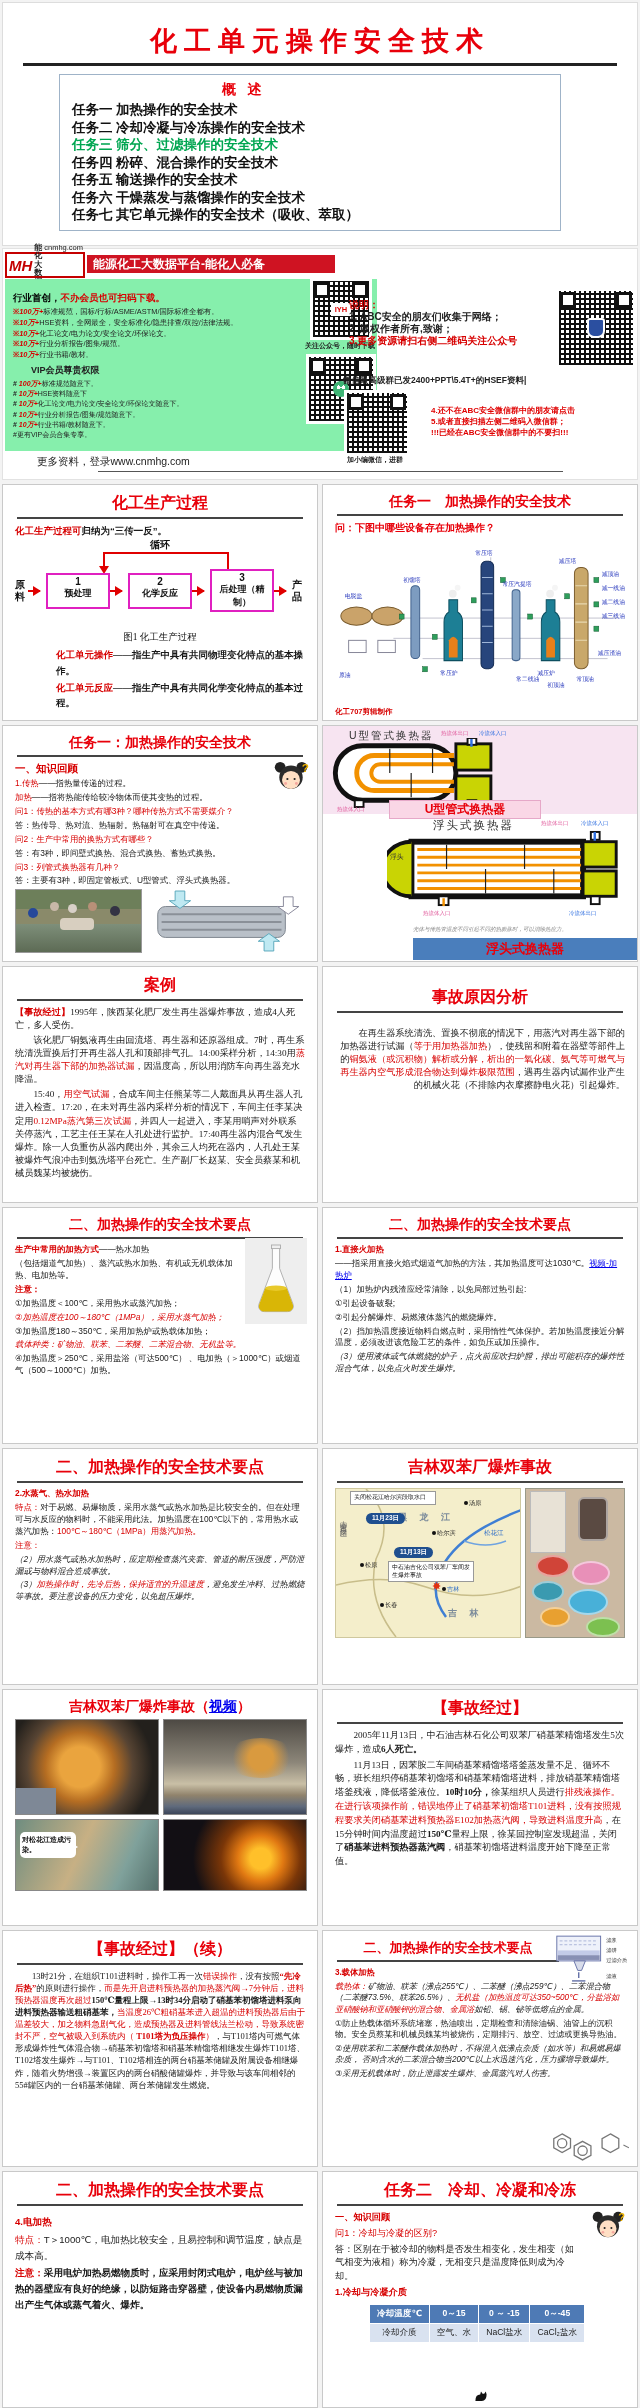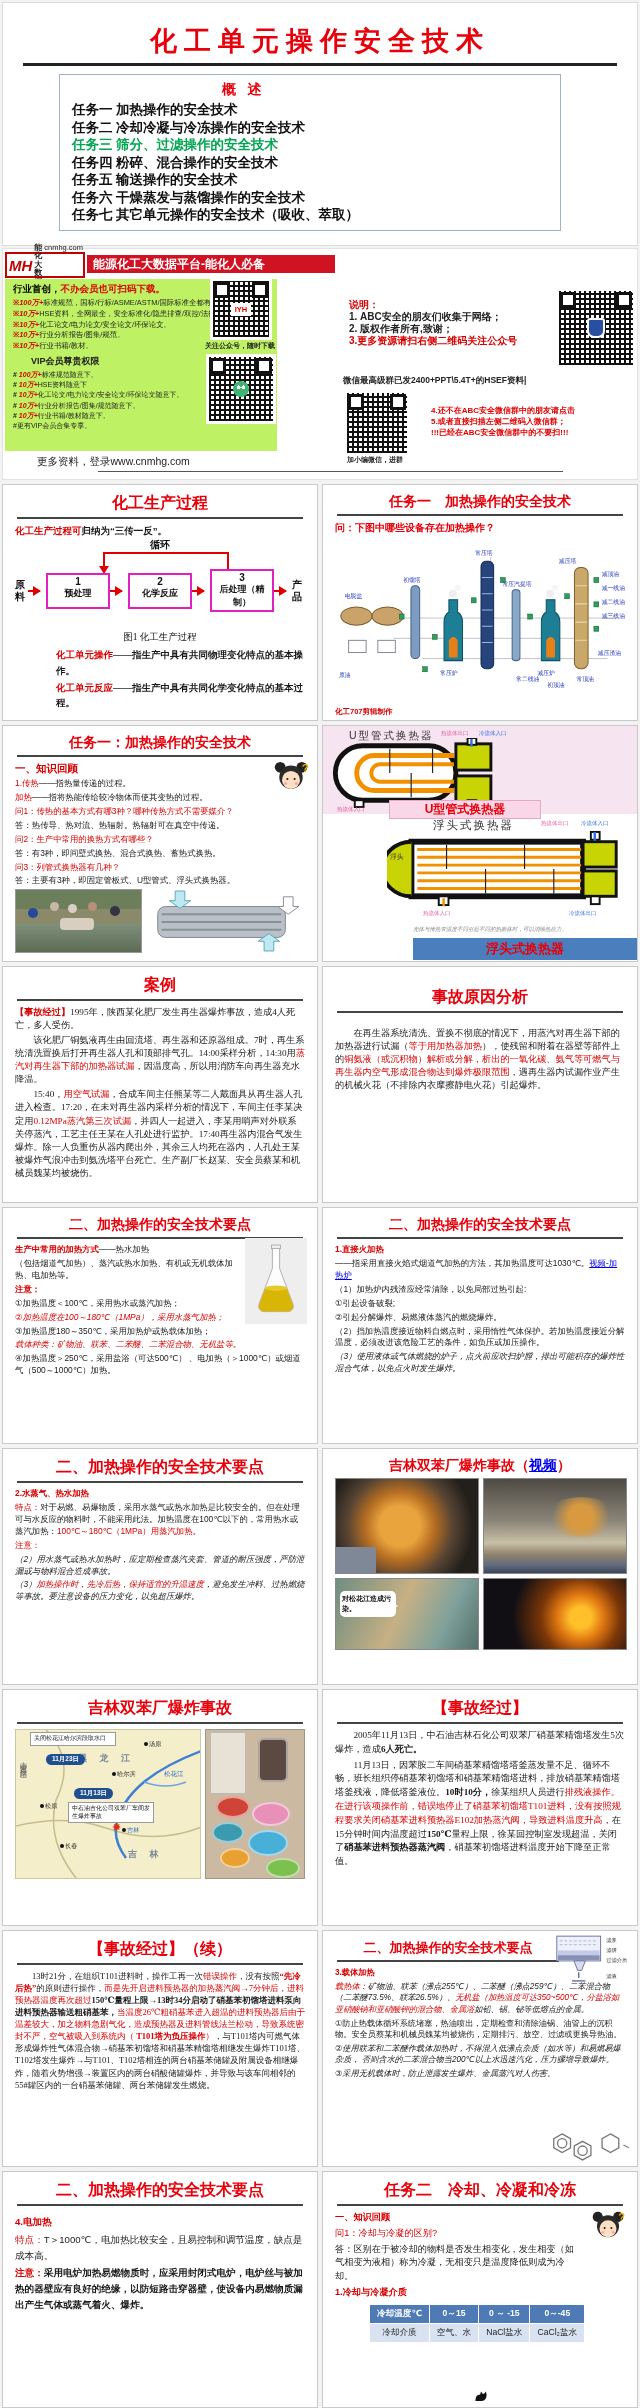--- a/index.html
+++ b/index.html
@@ -17,21 +17,21 @@
   .toc-head{color:#e8000a;font-weight:bold;font-size:14px;margin:2px 0 2px 150px;letter-spacing:4px;}
   .tbox .ln{margin:0;font-size:13.5px;font-weight:bold;line-height:17.5px;color:#111;}
 
   
   .banner{margin:2px;height:230px;background:#fff;position:relative;border:1px solid #e2e2e2;font-family:"Liberation Sans",sans-serif;}
   .blogo{position:absolute;left:2px;top:3px;width:80px;height:26px;border:2px solid #c40000;background:#fff;display:flex;align-items:center;gap:2px;box-sizing:border-box;}
   .blogo-mark{color:#c40000;font-weight:bold;font-size:15px;font-style:italic;padding-left:2px;}
   .blogo-txts{display:flex;flex-direction:row;font-size:7.5px;line-height:8.5px;color:#222;}
   .blogo-txts b{font-size:8px;}
   .bbar{position:absolute;left:84px;top:6px;width:248px;height:18px;background:#cf1322;color:#fff;font-weight:bold;font-size:12px;line-height:18px;padding-left:6px;box-sizing:border-box;white-space:nowrap;overflow:hidden;}
-  .bleft{position:absolute;left:2px;top:30px;width:272px;height:172px;background:#bef264;box-sizing:border-box;padding:3px 8px;}
+  .bleft{position:absolute;left:2px;top:30px;width:372px;height:172px;background:#86efac;box-sizing:border-box;padding:12px 8px;}
   .bhead{margin:1px 0 2px;font-size:9.5px;}
   .bitems .ln{margin:0 0 1px;font-size:7.4px;line-height:9.8px;color:#222;width:250px;}
   .bvip{margin:4px 0 2px 18px;font-weight:bold;font-size:9px;color:#222;}
   .bitems.small .ln{font-size:7px;line-height:9.2px;}
   .bfoot{position:absolute;left:34px;top:206px;font-size:10.5px;color:#222;margin:0;}
   .bfoot-line{position:absolute;left:95px;top:222px;width:465px;border-top:1.5px solid #555;}
   .bright{position:absolute;left:336px;top:28px;width:300px;height:176px;}
   .bnotes{position:absolute;left:10px;top:22px;font-size:10px;font-weight:bold;color:#222;line-height:12px;}
   .bnotes .nt{color:#d70000;}
   .bgroup{position:absolute;left:4px;top:98px;width:292px;font-size:8.5px;font-weight:bold;color:#222;}
@@ -415,21 +415,21 @@
       <div class="body">
           <p class="ln"><span class="redbold">【事故经过】</span><span>1995年，陕西某化肥厂发生再生器爆炸事故，造成4人死亡，多人受伤。</span></p>
           <p class="ln"><span>　　该化肥厂铜氨液再生由回流塔、再生器和还原器组成。7时，再生系统清洗置换后打开再生器人孔和顶部排气孔。14:00采样分析，14:30用</span><span class="red">蒸汽对再生器下部的加热器试漏</span><span>，因温度高，所以用消防车向再生器充水降温。</span></p>
           <p class="ln"><span>　　15:40，</span><span class="red">用空气试漏</span><span>，合成车间主任熊某等二人戴面具从再生器人孔进入检查。17:20，在未对再生器内采样分析的情况下，车间主任李某决定用</span><span class="red">0.12MPa蒸汽第三次试漏</span><span>，并四人一起进入，李某用哨声对外联系关停蒸汽，工艺主任王某在人孔处进行监护。17:40再生器内混合气发生爆炸。除一人负重伤从器内爬出外，其余三人均死在器内，人孔处王某被爆炸气浪冲击到氨洗塔平台死亡。生产副厂长赵某、安全员蔡某和机械员魏某均被烧伤。</span></p>
         </div>
     </article>
 
     <article class="slide serif">
       <h2 class="stitle big" style="margin-top:14px;">事故原因分析</h2>
       <div class="shr"></div>
-      <div class="body" style="margin-top:14px;">
+      <div class="body" style="margin-top:14px;text-align:right;">
           <p class="ln"><span>　　在再生器系统清洗、置换不彻底的情况下，用蒸汽对再生器下部的加热器进行试漏（</span><span class="red">等于用加热器加热</span><span>），使残留和附着在器壁等部件上的</span><span class="red">铜氨液（或沉积物）解析或分解，析出的一氧化碳、氨气等可燃气与再生器内空气形成混合物达到爆炸极限范围</span><span>，遇再生器内试漏作业产生的机械火花（不排除内衣摩擦静电火花）引起爆炸。</span></p>
         </div>
     </article>
 
     <article class="slide s7">
       <h2 class="stitle">二、加热操作的安全技术要点</h2>
       <div class="shr"></div>
       <div class="flaskbox">
         <svg width="54" height="78" viewBox="0 0 60 84">
           <path d="M26 4 h8 v24 l15 40 a6 6 0 0 1 -6 8 H17 a6 6 0 0 1 -6 -8 l15 -40 z" fill="#fdfdfd" stroke="#aaa"></path>
@@ -467,34 +467,20 @@
     <article class="slide">
       <h2 class="stitle big">二、加热操作的安全技术要点</h2>
       <div class="shr"></div>
       <div class="body">
           <p class="ln"><span class="redbold">2.水蒸气、热水加热</span></p>
           <p class="ln"><span class="red">特点：</span><span>对于易燃、易爆物质，采用水蒸气或热水加热是比较安全的。但在处理可与水反应的物料时，不能采用此法。加热温度在100℃以下的，常用热水或蒸汽加热：</span><span class="red">100℃～180℃（1MPa）用蒸汽加热。</span></p>
           <p class="ln"><span class="red">注意：</span></p>
           <p class="ln"><span class="ital">（2）用水蒸气或热水加热时，应定期检查蒸汽夹套、管道的耐压强度，严防泄漏或与物料混合造成事故。</span></p>
           <p class="ln"><span class="ital">（3）</span><span class="redital">加热操作时，先冷后热，保持适宜的升温速度</span><span class="ital">，避免发生冲料、过热燃烧等事故。要注意设备的压力变化，以免超压爆炸。</span></p>
         </div>
-    </article>
-
-    <article class="slide">
-      <h2 class="stitle">
-        <span>吉林双苯厂爆炸事故（</span><span class="link">视频</span><span>）</span>
-      </h2>
-      <div class="phgrid">
-        <div class="ph ph1"></div>
-        <div class="ph ph2"></div>
-        <div class="ph ph3">
-          <div class="bubble">对松花江造成污染。</div>
-        </div>
-        <div class="ph ph4"></div>
-      </div>
     </article>
 
     <article class="slide">
       <h2 class="stitle big">吉林双苯厂爆炸事故</h2>
       <div class="shr"></div>
       <div class="s11row">
         <div class="map">
           <svg width="188" height="148" viewBox="0 0 188 148" style="position:absolute;left:0;top:0;">
             <path d="M30 0 Q60 30 40 70 Q30 110 60 148" fill="none" stroke="#c8bd8a" stroke-width="1.5"></path>
             <path d="M0 96 Q50 84 90 98 Q140 116 188 96" fill="none" stroke="#c8bd8a" stroke-width="1.5"></path>
@@ -521,20 +507,34 @@
           <i style="left:10px;top:66px;width:30px;height:18px;background:#d04438;"></i>
           <i style="left:46px;top:72px;width:34px;height:20px;background:#e890b8;"></i>
           <i style="left:6px;top:92px;width:28px;height:17px;background:#3a9ab0;"></i>
           <i style="left:42px;top:100px;width:36px;height:22px;background:#48b0d8;"></i>
           <i style="left:14px;top:118px;width:26px;height:16px;background:#e8a030;"></i>
           <i style="left:60px;top:128px;width:30px;height:16px;background:#7cc050;"></i>
         </div>
       </div>
     </article>
 
+    <article class="slide">
+      <h2 class="stitle">
+        <span>吉林双苯厂爆炸事故（</span><span class="link">视频</span><span>）</span>
+      </h2>
+      <div class="phgrid">
+        <div class="ph ph1"></div>
+        <div class="ph ph2"></div>
+        <div class="ph ph3">
+          <div class="bubble">对松花江造成污染。</div>
+        </div>
+        <div class="ph ph4"></div>
+      </div>
+    </article>
+
     <article class="slide serif s12">
       <h2 class="stitle big">【事故经过】</h2>
       <div class="shr"></div>
       <div class="body">
           <p class="ln"><span>　　2005年11月13日，中石油吉林石化公司双苯厂硝基苯精馏塔发生5次爆炸，造成</span><span class="bold">6人死亡。</span></p>
           <p class="ln"><span>　　11月13日，因苯胺二车间硝基苯精馏塔塔釜蒸发量不足、循环不畅，班长组织停硝基苯初馏塔和硝基苯精馏塔进料，排放硝基苯精馏塔塔釜残液，降低塔釜液位。</span><span class="bold">10时10分，</span><span>徐某组织人员进行</span><span class="red">排残液操作。在进行该项操作前，错误地停止了硝基苯初馏塔T101进料，没有按照规程要求关闭硝基苯进料预热器E102加热蒸汽阀，导致进料温度升高</span><span>，在15分钟时间内温度超过</span><span class="bold">150℃</span><span>量程上限，徐某回控制室发现超温，关闭了</span><span class="bold">硝基苯进料预热器蒸汽阀</span><span>，硝基苯初馏塔进料温度开始下降至正常值。</span></p>
         </div>
     </article>
 
     <article class="slide serif s13">

